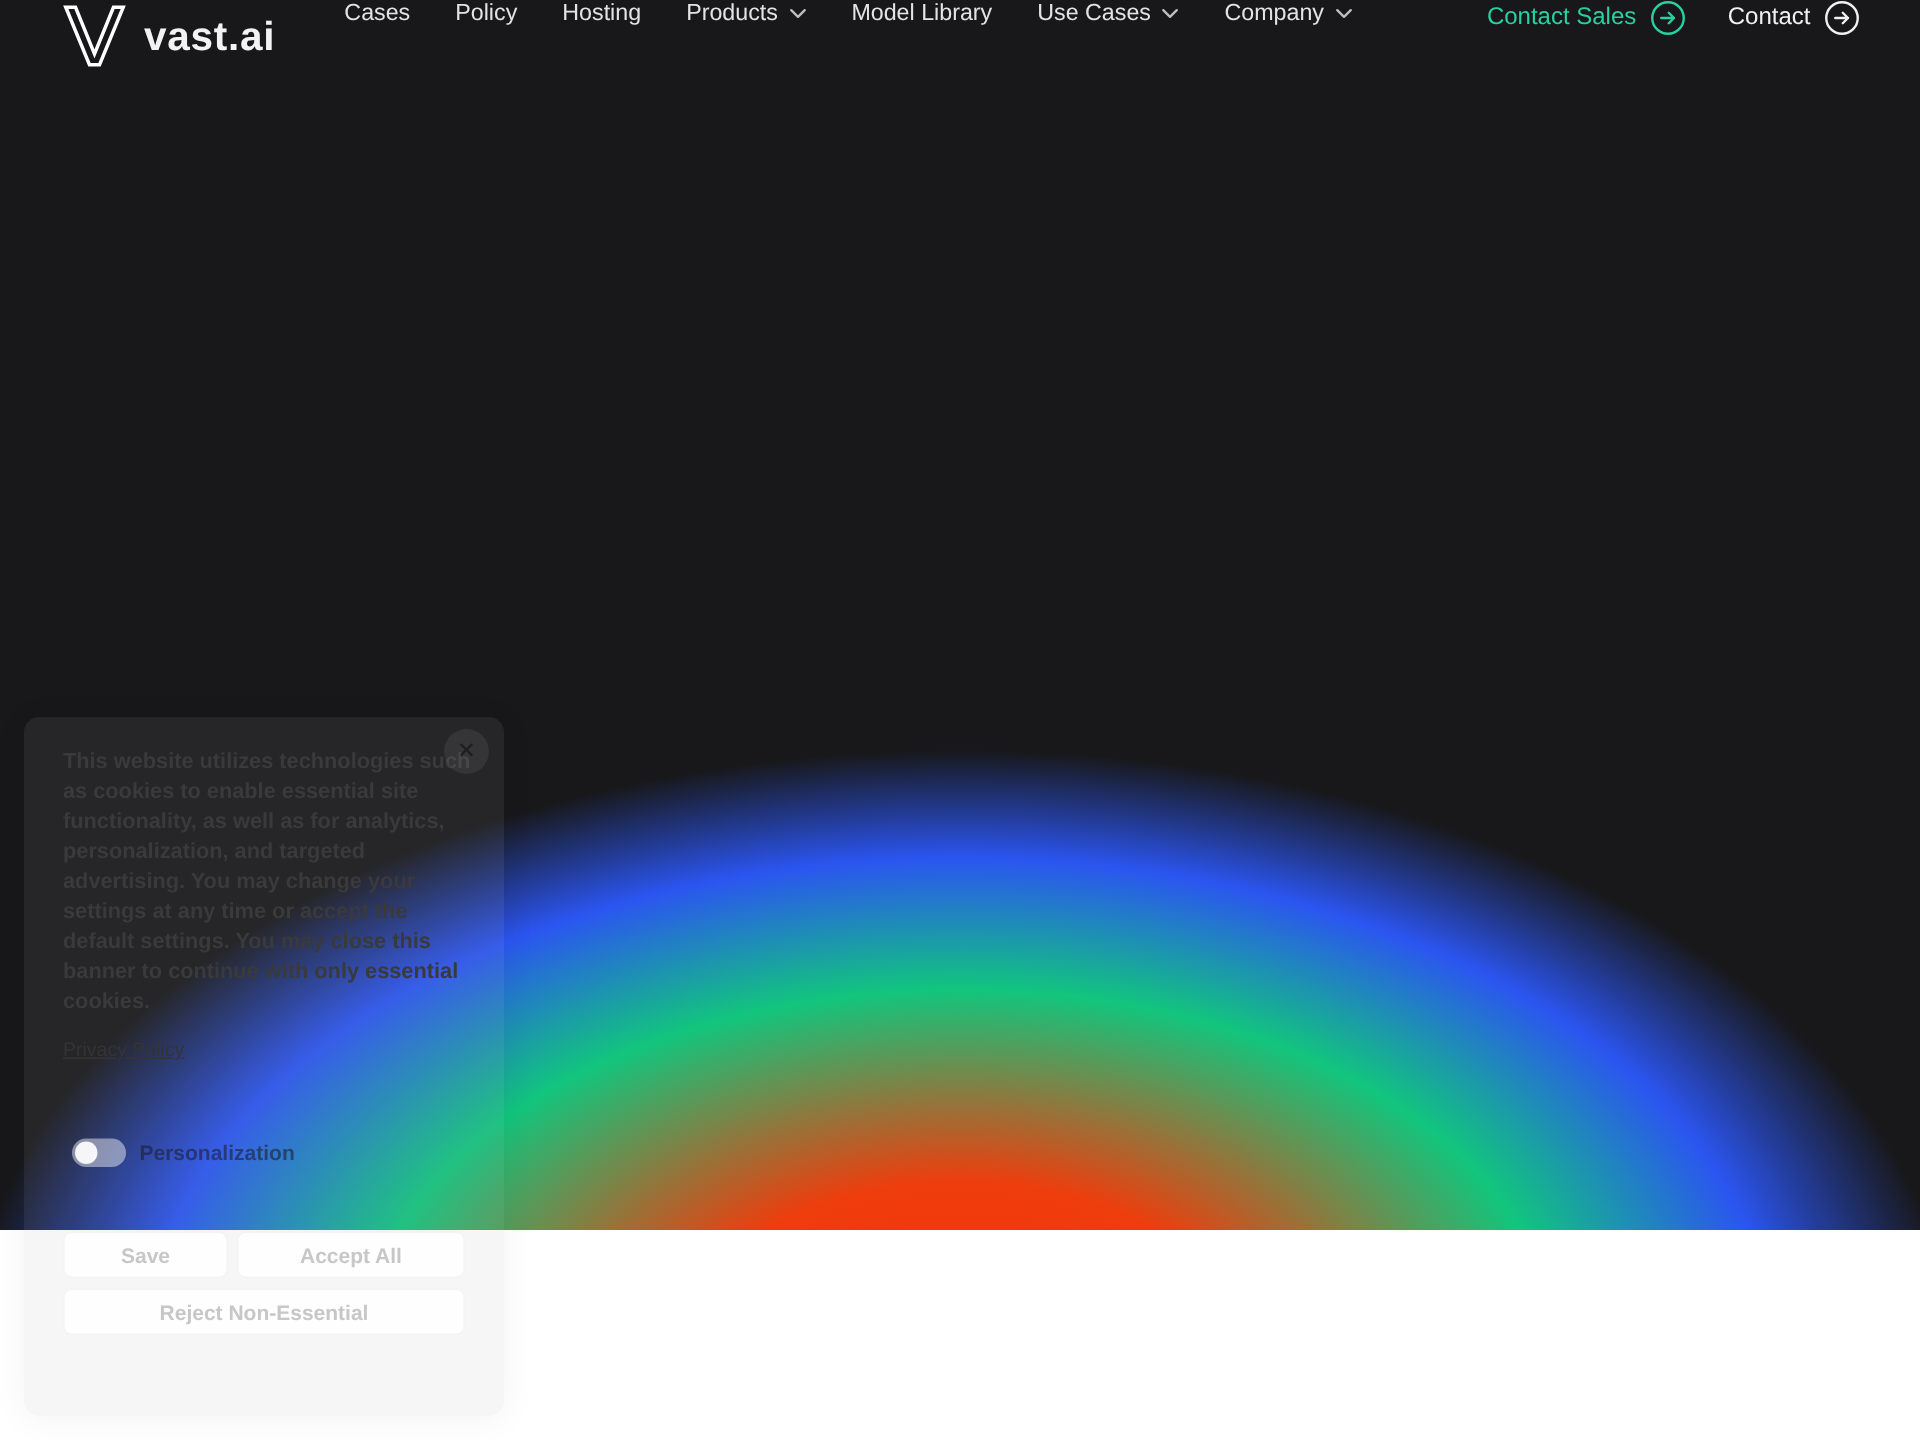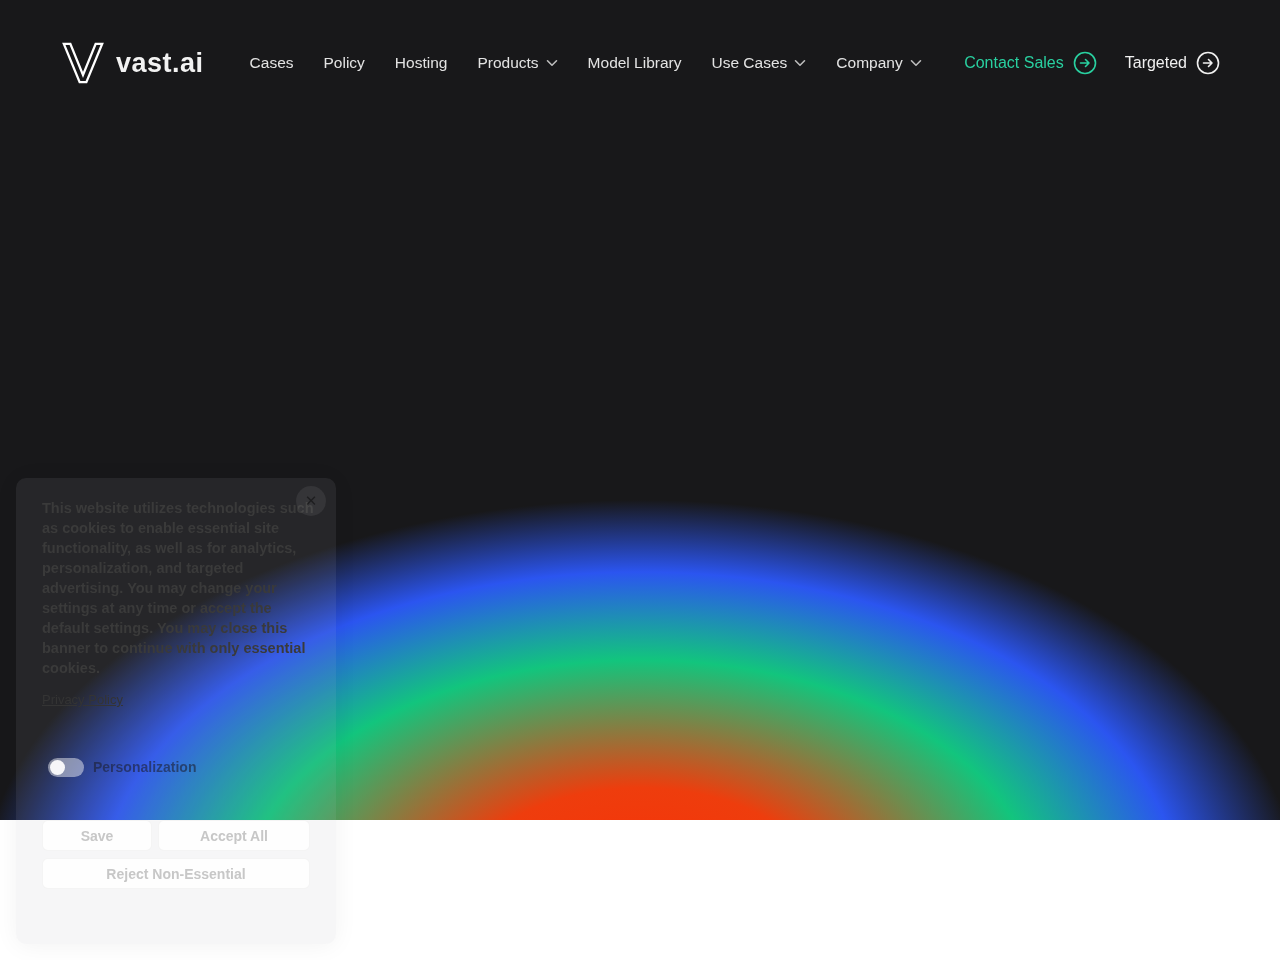--- a/index.html
+++ b/index.html
@@ -28,22 +28,22 @@
       #12c57d 60%,
       #2b55f0 82%,
       rgba(43,85,240,0.55) 90%,
       rgba(43,85,240,0) 100%);
   }
 
   
   .header {
     position: absolute; left: 0; top: 0;
     width: 1280px; height: 126px;
-    display: flex; align-items: center;
-    padding: 0 60px;
+    display: flex; align-items: flex-start;
+    padding: 0 40px;
     z-index: 5;
   }
   .brand { display: flex; align-items: center; gap: 10px; cursor: pointer; }
   .brand svg { display: block; }
   .brand-name {
     color: #f2f2f2; font-size: 27px; font-weight: 600; letter-spacing: 0.5px;
   }
   .nav { display: flex; align-items: center; gap: 30px; margin-left: 46px; }
   .nav-item {
     display: flex; align-items: center; gap: 7px;
@@ -203,21 +203,21 @@
     <div class="action green" style="--accent:#29d0a0;">
       <span>Contact Sales</span>
       <span class="arrow-circle">
         <svg width="24" height="24" viewBox="0 0 24 24" fill="none">
           <circle cx="12" cy="12" r="10.5" stroke="#29d0a0" stroke-width="1.6"></circle>
           <path d="M7.5 12 H16 M12.5 8.5 L16 12 L12.5 15.5" stroke="#29d0a0" stroke-width="1.6" stroke-linecap="round" stroke-linejoin="round"></path>
         </svg>
       </span>
     </div>
     <div class="action white">
-      <span>Targeted</span>
+      <span>Contact</span>
       <span class="arrow-circle">
         <svg width="24" height="24" viewBox="0 0 24 24" fill="none">
           <circle cx="12" cy="12" r="10.5" stroke="#f0f0f0" stroke-width="1.6"></circle>
           <path d="M7.5 12 H16 M12.5 8.5 L16 12 L12.5 15.5" stroke="#f0f0f0" stroke-width="1.6" stroke-linecap="round" stroke-linejoin="round"></path>
         </svg>
       </span>
     </div>
   </div>
 </div>
 

